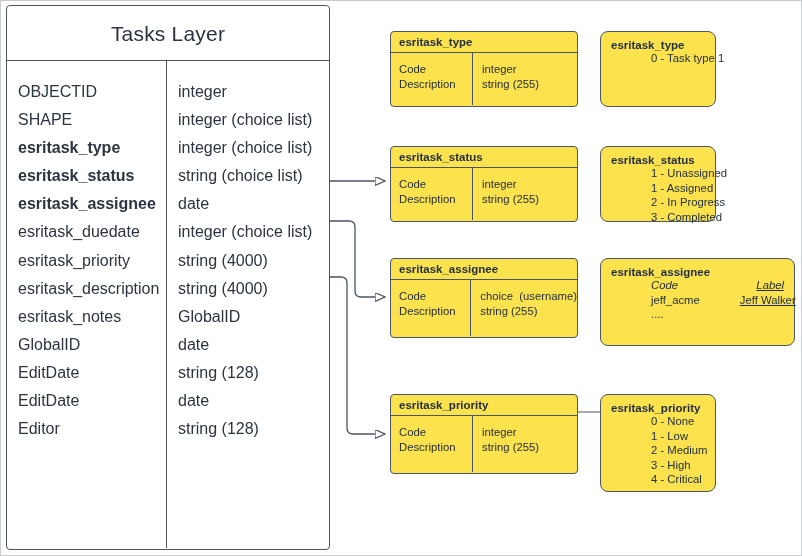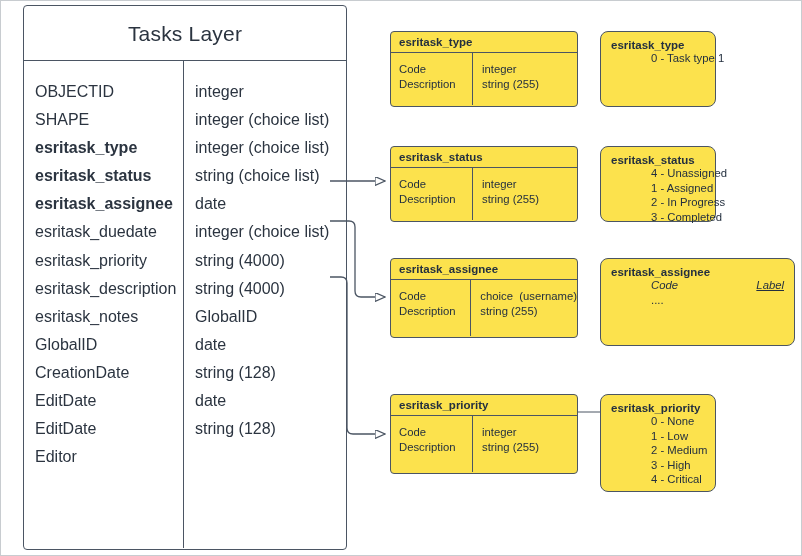--- a/index.html
+++ b/index.html
@@ -20,21 +20,21 @@
     position: absolute;
     left: 0; top: 0;
     width: 802px; height: 556px;
     border: 1px solid #c8ccd0;
     background: #ffffff;
   }
 
   
   #tasks-layer {
     position: absolute;
-    left: 23px; top: 5px;
+    left: 6px; top: 5px;
     width: 324px; height: 545px;
     background: #ffffff;
     border: 1.4px solid #4b5563;
     border-radius: 4px;
   }
   #tasks-layer-title {
     height: 55px;
     line-height: 55px;
     text-align: center;
     font-size: 21px;
@@ -148,21 +148,20 @@
       <div class="tl-row">OBJECTID</div>
       <div class="tl-row">SHAPE</div>
       <div class="tl-row bold">esritask_type</div>
       <div class="tl-row bold">esritask_status</div>
       <div class="tl-row bold">esritask_assignee</div>
       <div class="tl-row">esritask_duedate</div>
       <div class="tl-row">esritask_priority</div>
       <div class="tl-row">esritask_description</div>
       <div class="tl-row">esritask_notes</div>
       <div class="tl-row">GlobalID</div>
-      <div class="tl-row">CreationDate</div>
       <div class="tl-row">EditDate</div>
       <div class="tl-row">EditDate</div>
       <div class="tl-row">Editor</div>
     </div>
     <div class="tl-col" id="tasks-layer-types">
       <div class="tl-row">integer</div>
       <div class="tl-row">integer (choice list)</div>
       <div class="tl-row">integer (choice list)</div>
       <div class="tl-row">string (choice list)</div>
       <div class="tl-row">date</div>
@@ -250,31 +249,35 @@
   </div>
 </div>
 
 <div class="ybox values" style="left:600px; top:31px; width:116px; height:76px;">
   <div class="ybox-title">esritask_type</div>
   <div class="yval">0 - Task type 1</div>
 </div>
 
 <div class="ybox values" style="left:600px; top:146px; width:116px; height:76px;">
   <div class="ybox-title">esritask_status</div>
-  <div class="yval">4 - Unassigned</div>
+  <div class="yval">1 - Unassigned</div>
   <div class="yval">1 - Assigned</div>
   <div class="yval">2 - In Progress</div>
   <div class="yval">3 - Completed</div>
 </div>
 
 <div class="ybox values" style="left:600px; top:258px; width:195px; height:88px;">
   <div class="ybox-title">esritask_assignee</div>
   <div class="ygrid">
     <div class="yval italic ygrid-c1">Code</div>
     <div class="yval italic ygrid-c2">Label</div>
+  </div>
+  <div class="ygrid">
+    <div class="yval ygrid-c1">jeff_acme</div>
+    <div class="yval ygrid-c2">Jeff Walker</div>
   </div>
   <div class="ygrid">
     <div class="yval ygrid-c1">....</div>
   </div>
 </div>
 
 <div class="ybox values" style="left:600px; top:394px; width:116px; height:98px;">
   <div class="ybox-title">esritask_priority</div>
   <div class="yval">0 - None</div>
   <div class="yval">1 - Low</div>

